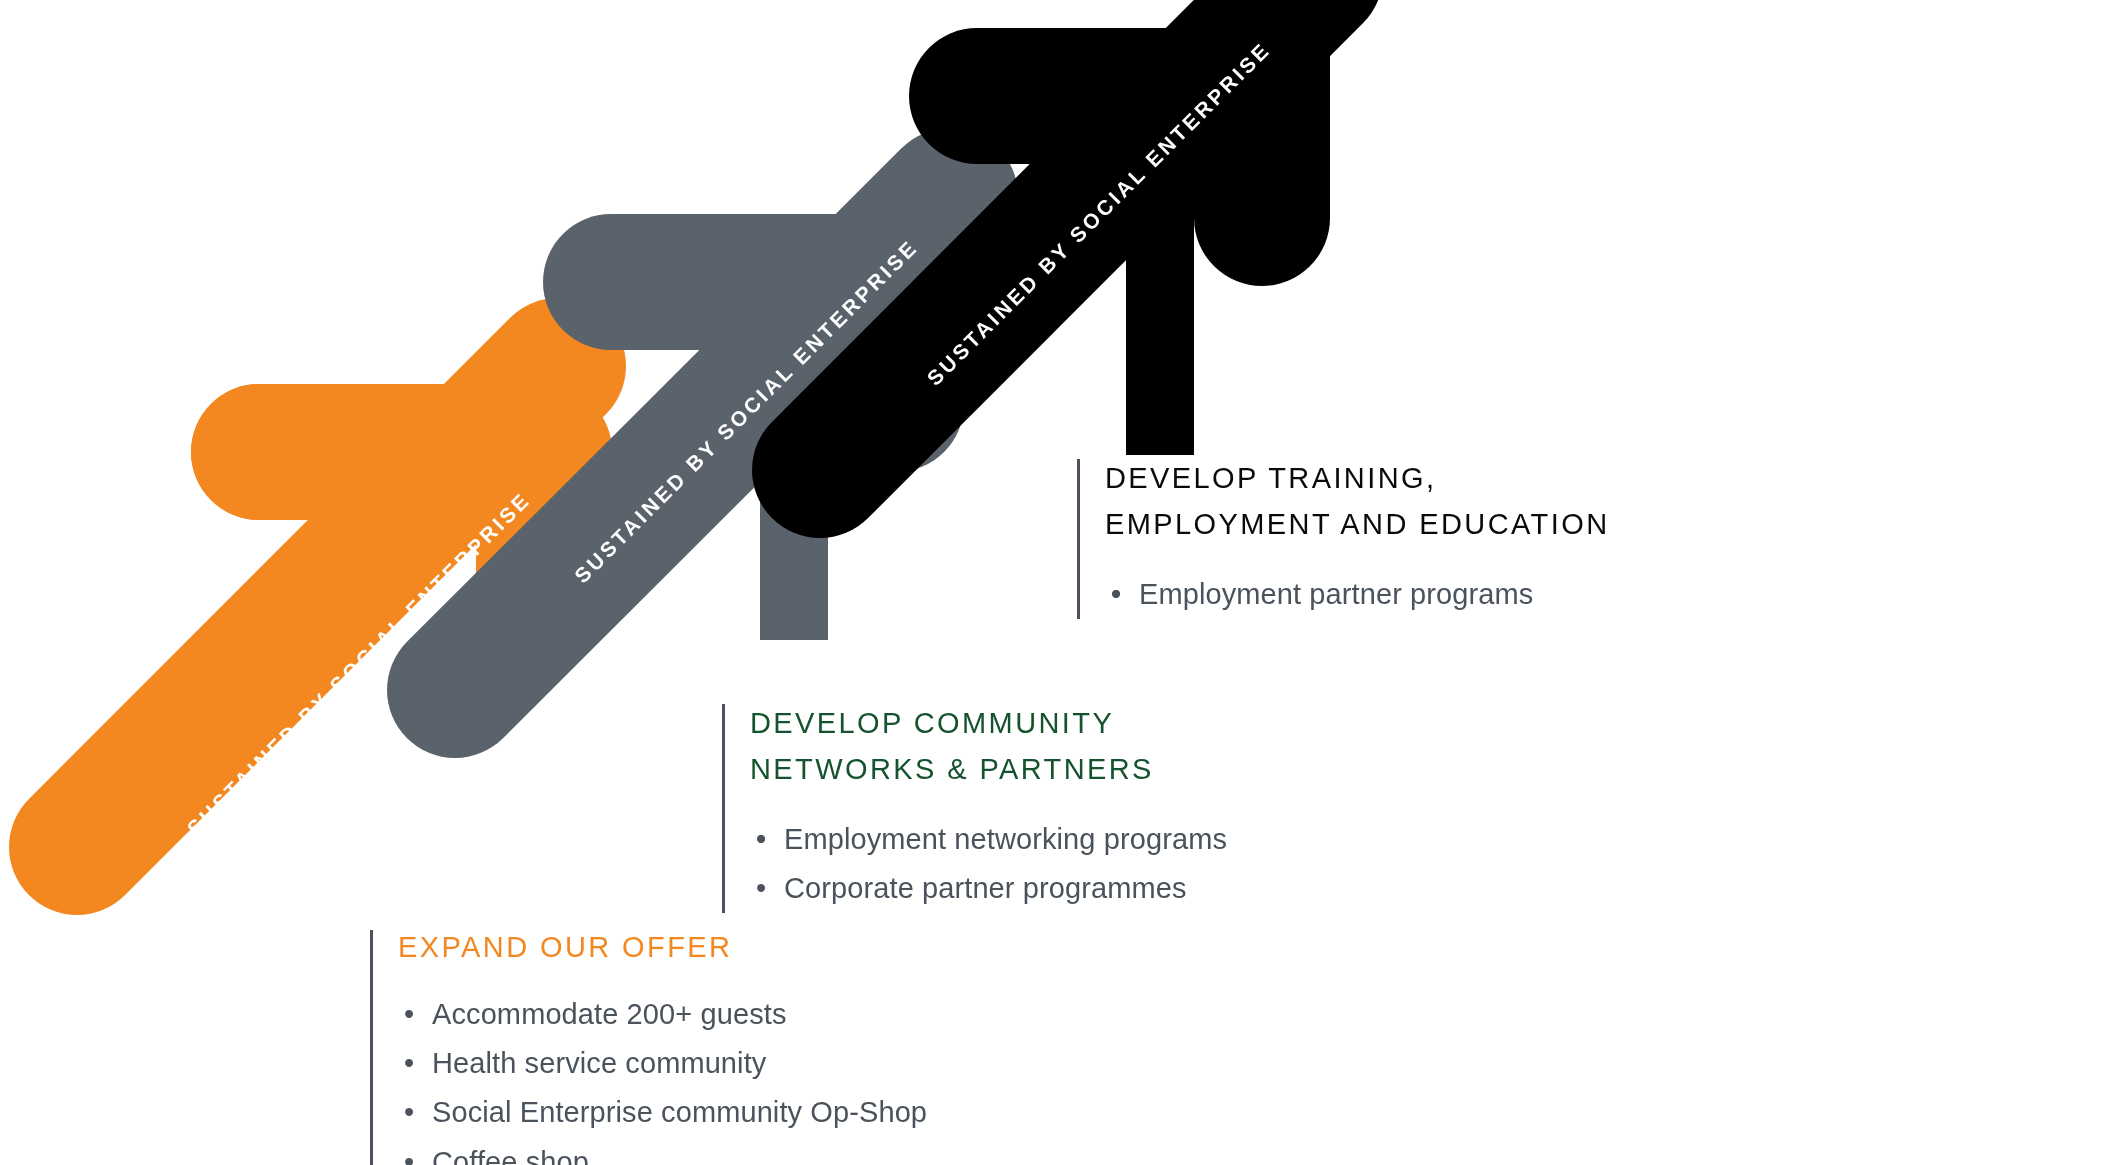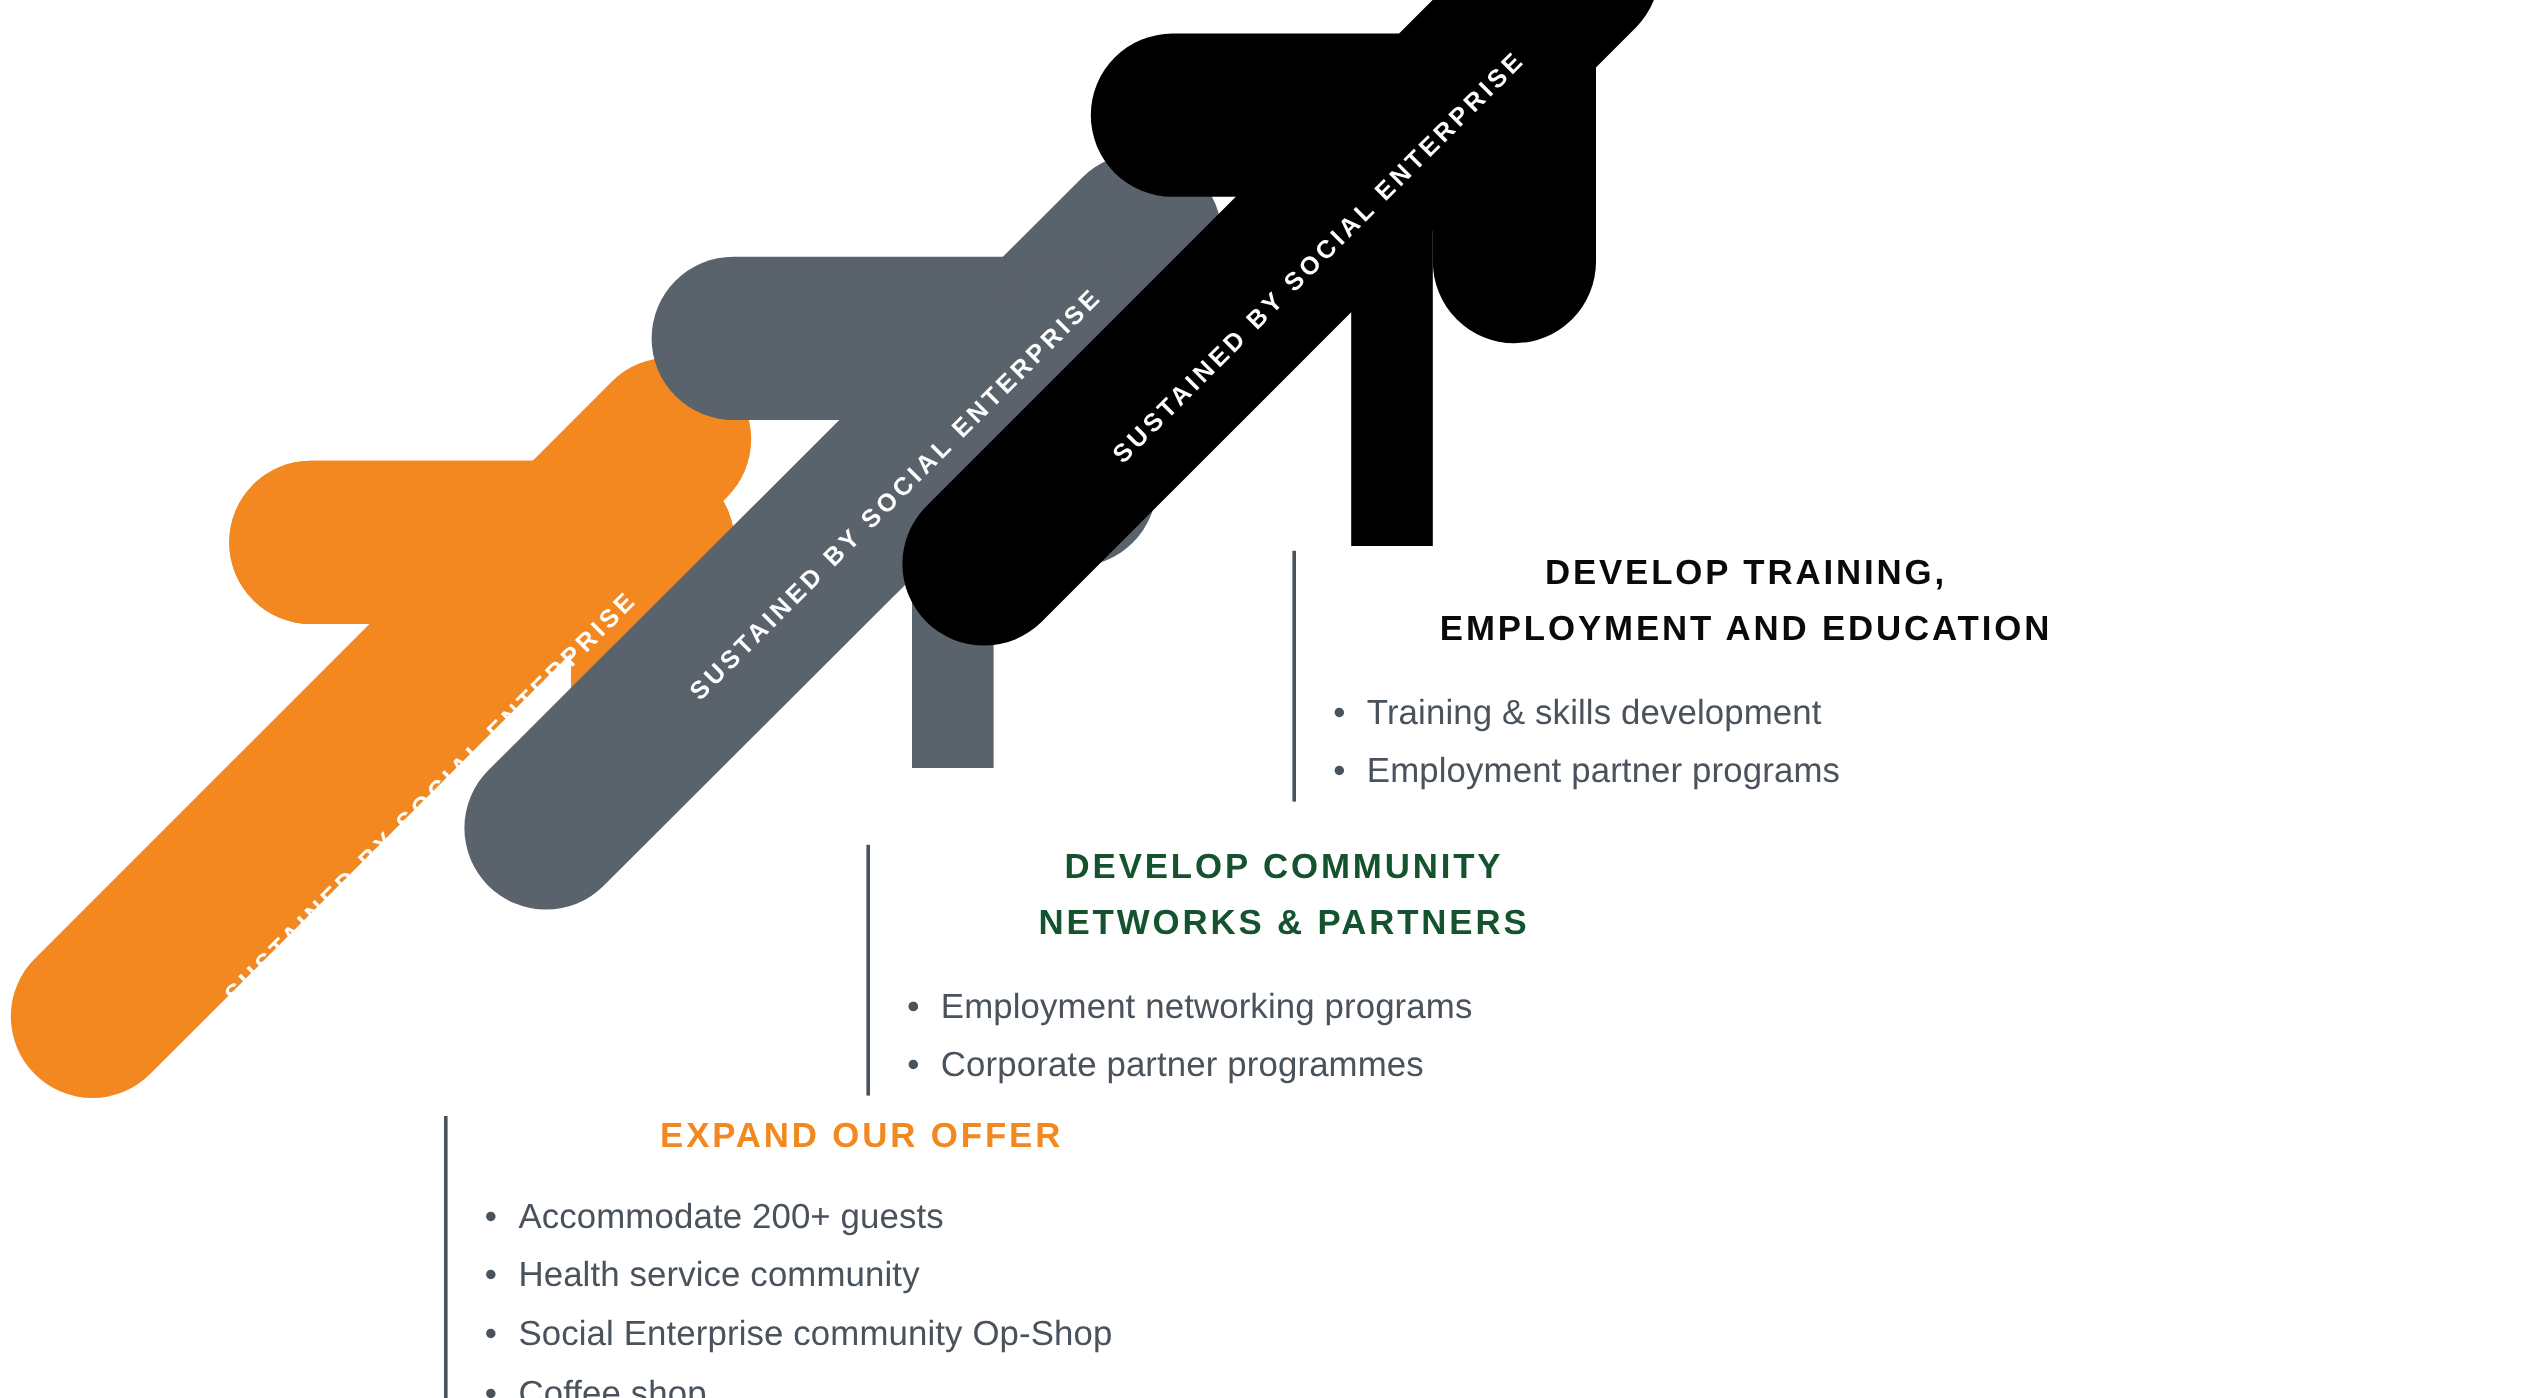--- a/index.html
+++ b/index.html
@@ -37,27 +37,26 @@
   }
   .text-block .rule {
     position: absolute;
     left: 0;
     top: 4px;
     bottom: 4px;
     width: 3px;
     background: #4A535C;
   }
   .heading {
-    font-weight: 700;
+    font-weight: 400;
     letter-spacing: 2.4px;
     line-height: 1.45;
     margin: 0 0 22px 0;
     text-transform: uppercase;
     white-space: pre-line;
-    text-align: center;
   }
   .bullets {
     list-style: none;
     margin: 0;
     padding: 0;
   }
   .bullets li {
     position: relative;
     padding-left: 34px;
     line-height: 1.42;
@@ -238,21 +237,20 @@
     </ul>
   </div>
 
   <div class="text-block" id="block-training">
     <div class="rule"></div>
     <h2 class="heading">DEVELOP TRAINING,
 EMPLOYMENT AND EDUCATION</h2>
     <ul class="bullets">
       <li>
         <span class="dot">•</span>
-        <span>Training &amp; skills development</span>
       </li>
       <li>
         <span class="dot">•</span>
         <span>Employment partner programs</span>
       </li>
     </ul>
   </div>
 
 </div>
 

